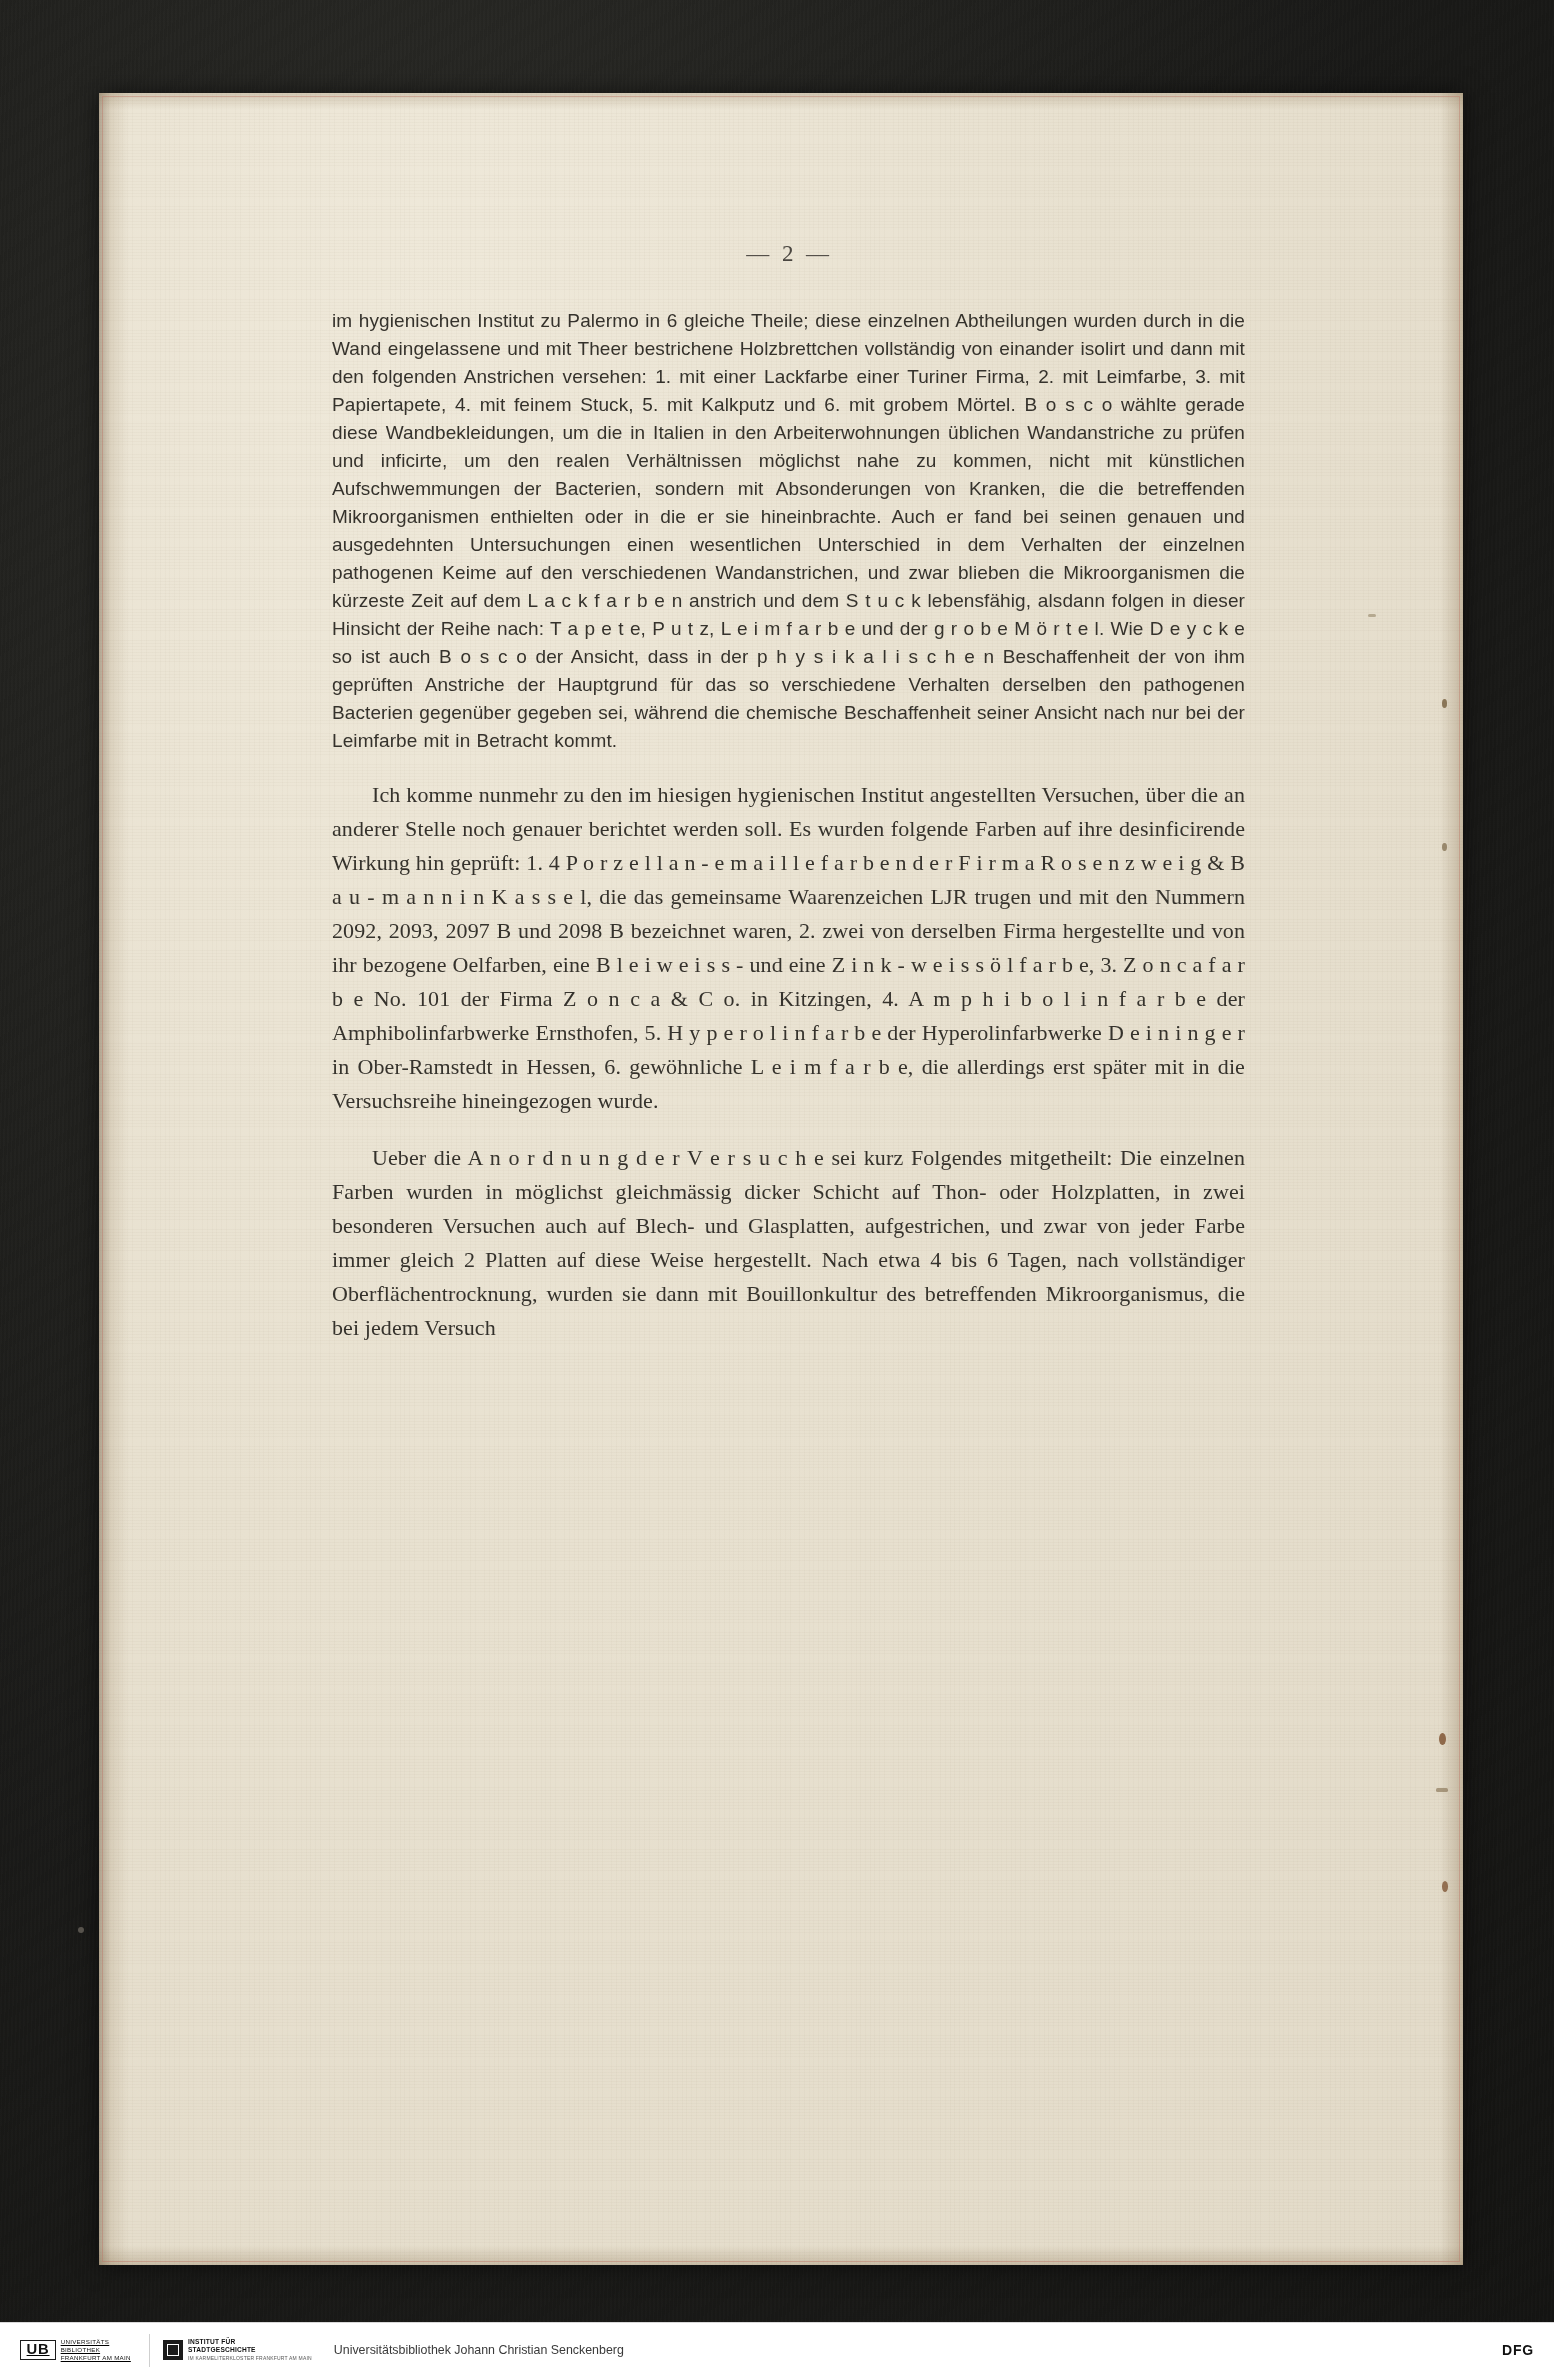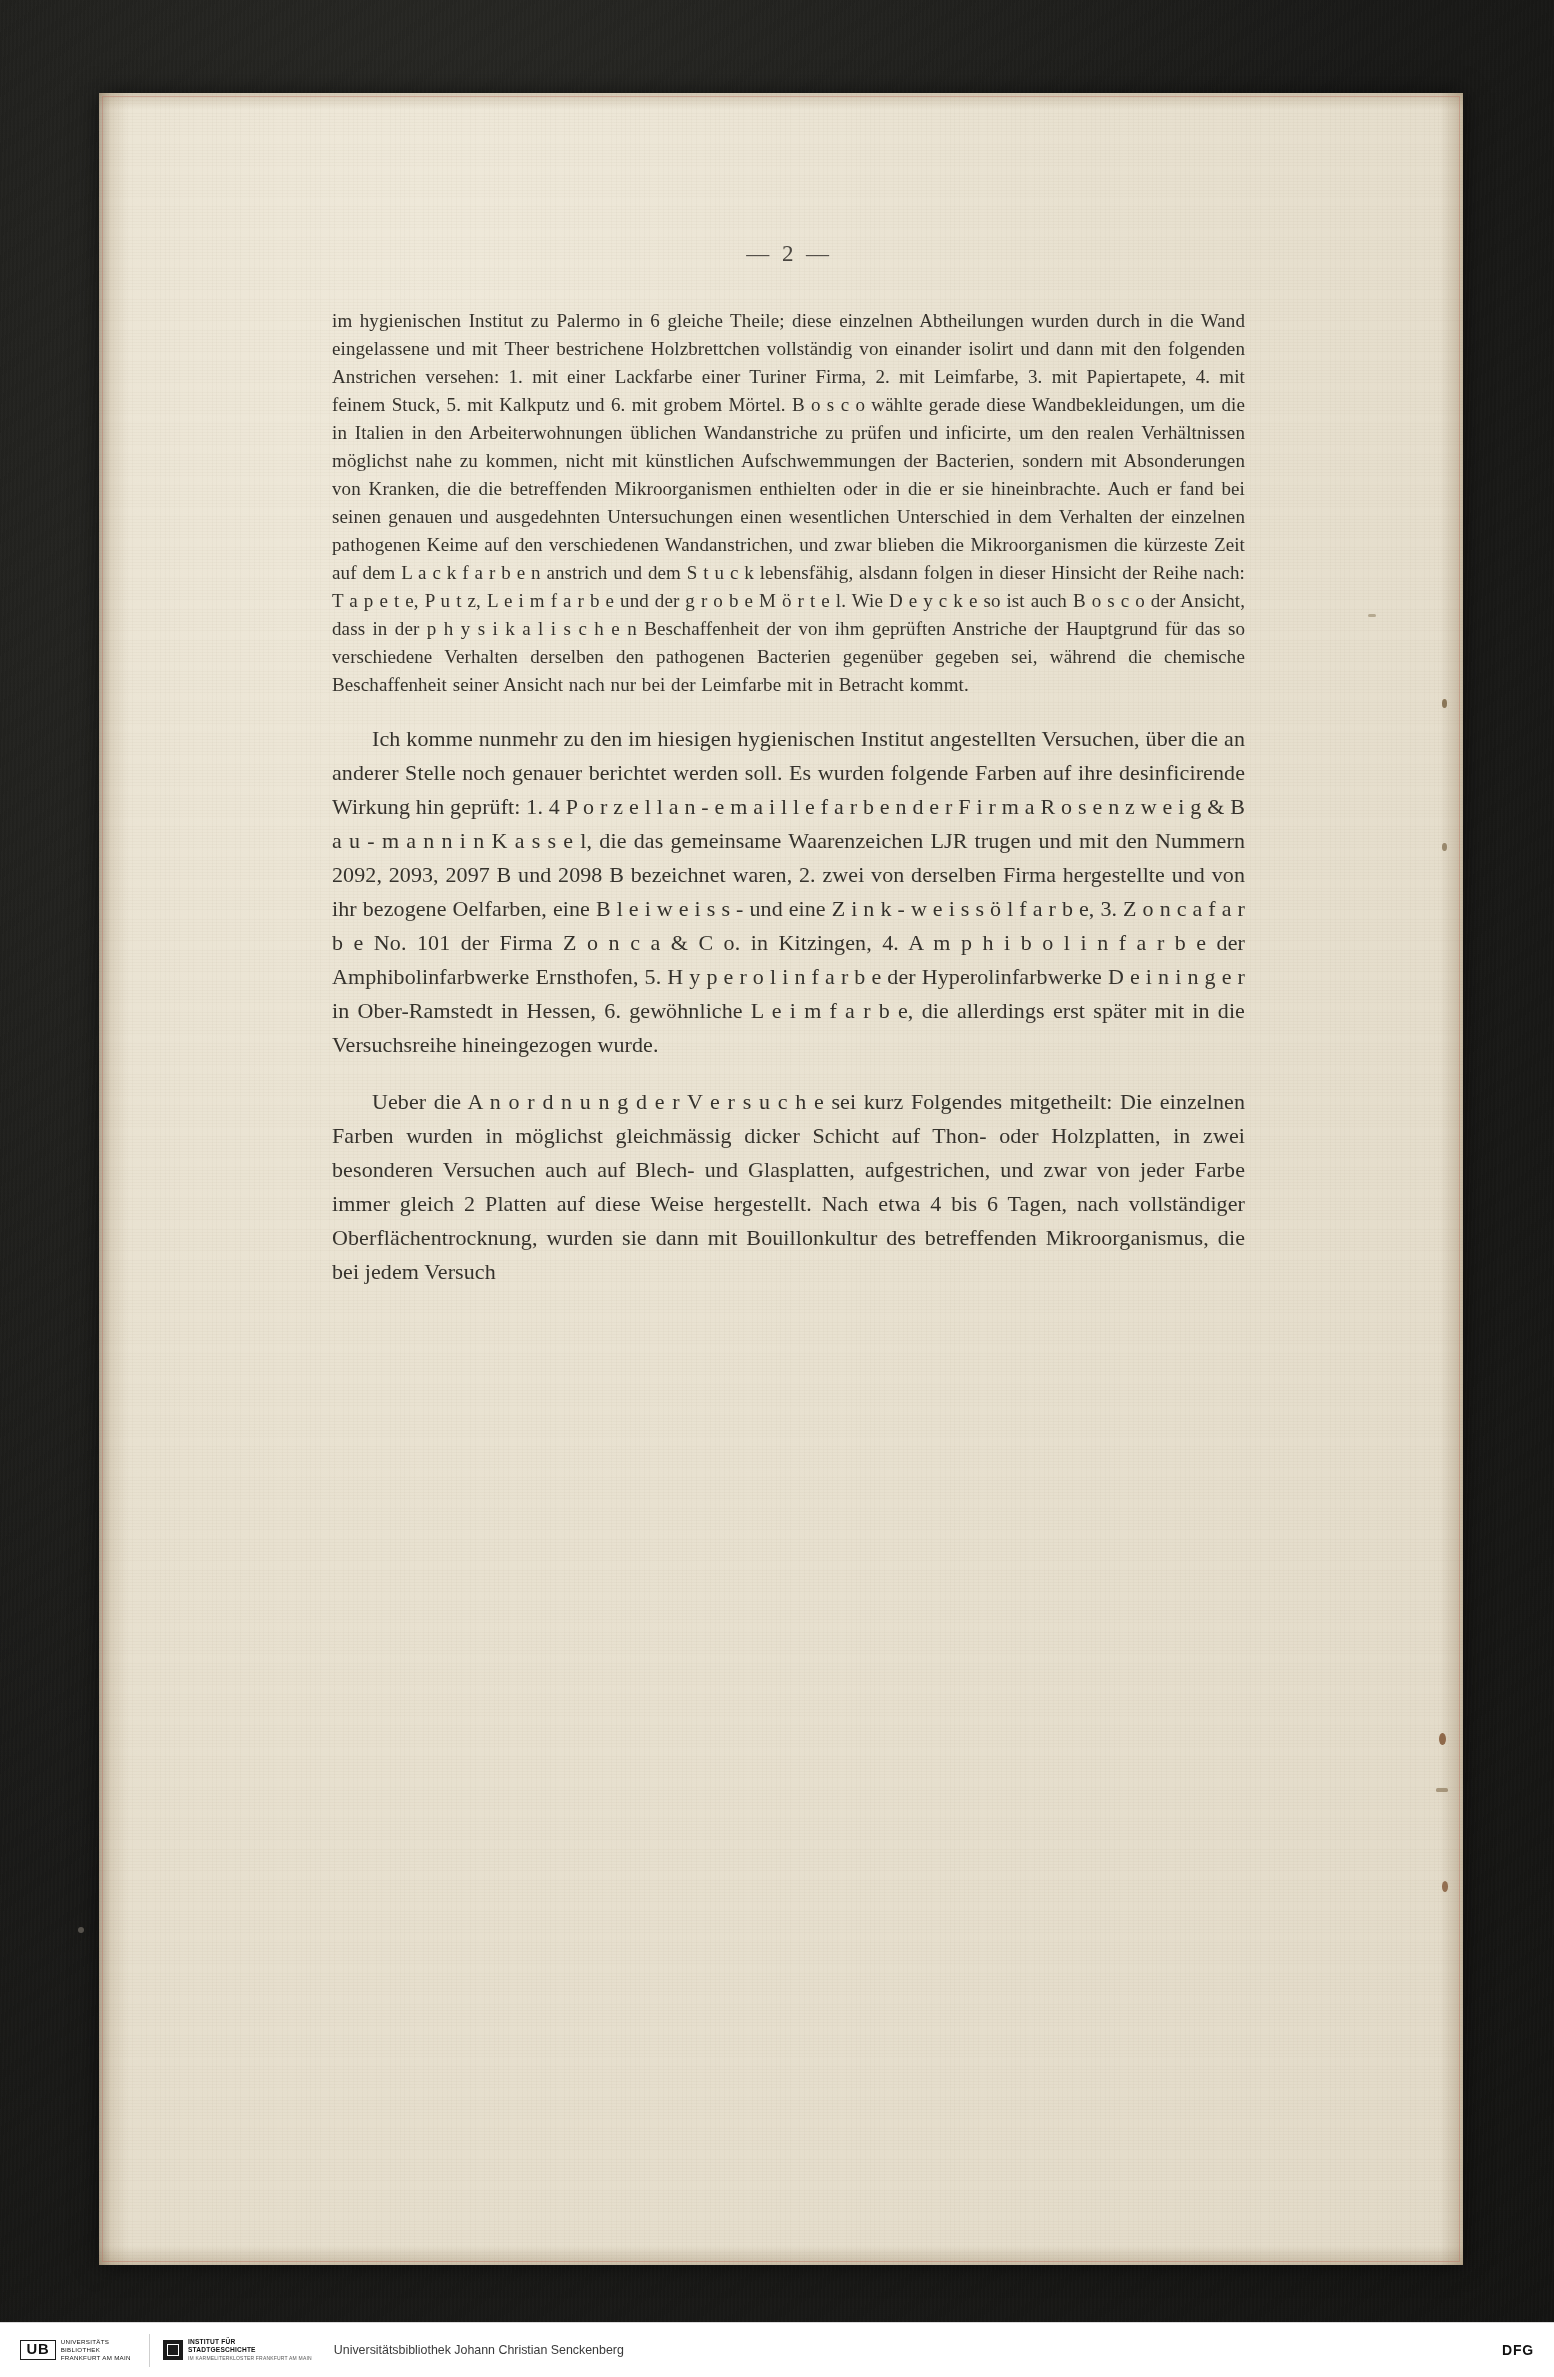--- a/index.html
+++ b/index.html
@@ -110,21 +110,21 @@
 
   p {
     margin: 0 0 0 0;
     text-align: justify;
     text-justify: inter-word;
     color: #35322c;
   }
 
   
   .para-dense {
-    font-family: Liberation Serif, serif;
+    font-family: Liberation Sans, sans-serif;
     font-size: 19px;
     line-height: 28px;
     letter-spacing: 0.1px;
     word-spacing: 0.8px;
   }
 
   
   .para-main {
     font-family: "Liberation Serif", serif;
     font-size: 22px;
@@ -164,20 +164,21 @@
     display: flex;
     align-items: center;
     margin-left: 14px;
     height: 33px;
     padding: 0 6.2px;
   }
   .ub-mark {
     display: flex;
     align-items: center;
     gap: 4.7px;
+    text-decoration: underline;
   }
   .ub-box {
     border: 1.6px solid #1b1b1b;
     font-family: "Liberation Sans", sans-serif;
     font-weight: bold;
     font-size: 14.8px;
     letter-spacing: 0.8px;
     padding: 1.6px 5.4px 2.3px 5.4px;
     color: #111;
     line-height: 1;

